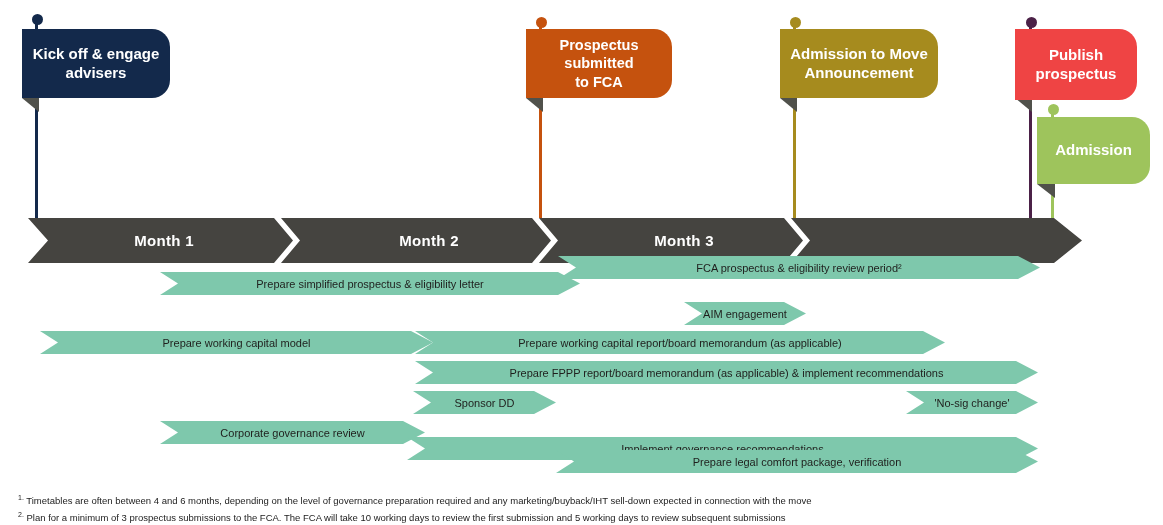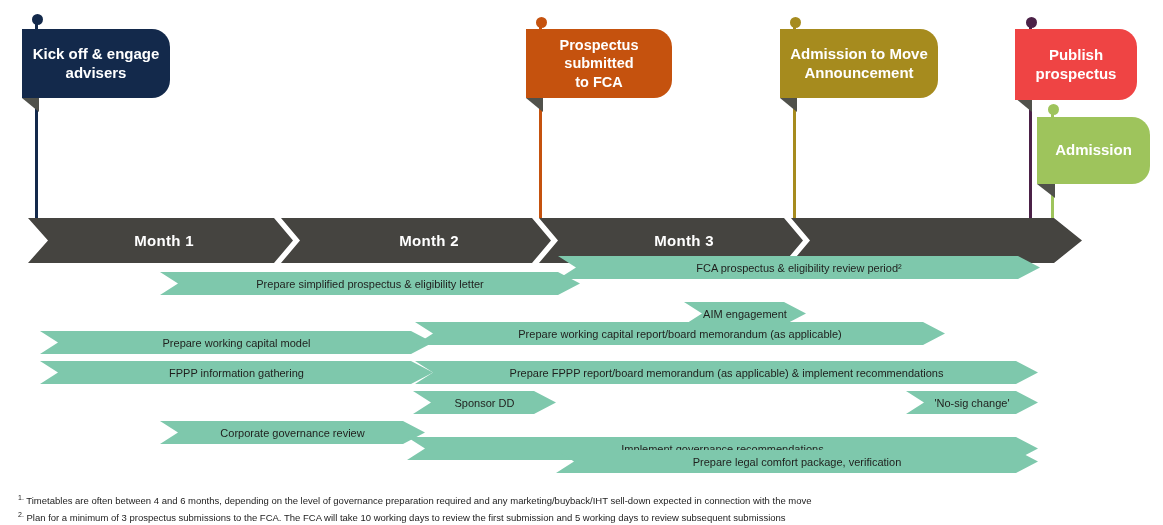--- a/index.html
+++ b/index.html
@@ -67,21 +67,21 @@
     position:absolute;height:23px;background:#7EC8AC;
     display:flex;align-items:center;justify-content:center;
     font-size:11px;color:#1F1F1D;
     -webkit-clip-path:polygon(18px 50%,0 0,calc(100% - 22px) 0,100% 50%,calc(100% - 22px) 100%,0 100%);
     clip-path:polygon(18px 50%,0 0,calc(100% - 22px) 0,100% 50%,calc(100% - 22px) 100%,0 100%);
   }
   .t1a{left:160px;top:272px;width:420px;}
   .t1b{left:558px;top:256px;width:482px;}
   .t2 {left:684px;top:302px;width:122px;}
   .t3a{left:40px; top:331px;width:393px;}
-  .t3b{left:415px;top:322px;width:530px;}
+  .t3b{left:415px;top:331px;width:530px;}
   .t4a{left:40px; top:361px;width:393px;}
   .t4b{left:415px;top:361px;width:623px;}
   .t5a{left:413px;top:391px;width:143px;}
   .t5b{left:906px;top:391px;width:132px;}
   .t6a{left:160px;top:421px;width:265px;text-align:right;}
   .t6b{left:407px;top:421px;width:631px;margin-top:16px;}
   .t7 {left:556px;top:450px;width:482px;}
   
   .footnotes{position:absolute;left:18px;top:491px;font-size:9.5px;line-height:13.5px;color:#222222;}
   .footnotes sup{font-size:7px;}
@@ -138,21 +138,20 @@
   <div class="month-label m1">Month 1</div>
   <div class="month-label m2">Month 2</div>
   <div class="month-label m3">Month 3</div>
   <div class="month-label m4">Month 4</div>
 
   <div class="task t1a">Prepare simplified prospectus &amp; eligibility letter</div>
   <div class="task t1b">FCA prospectus &amp; eligibility review period²</div>
   <div class="task t2">AIM engagement</div>
   <div class="task t3a">Prepare working capital model</div>
   <div class="task t3b">Prepare working capital report/board memorandum (as applicable)</div>
-  <div class="task t4a">FPPP information gathering</div>
   <div class="task t4b">Prepare FPPP report/board memorandum (as applicable) &amp; implement recommendations</div>
   <div class="task t5a">Sponsor DD</div>
   <div class="task t5b">'No-sig change'</div>
   <div class="task t6a">Corporate governance review</div>
   <div class="task t6b">Implement governance recommendations</div>
   <div class="task t7">Prepare legal comfort package, verification</div>
 
   <div class="footnotes">
     <div><sup>1.</sup> <span>Timetables are often between 4 and 6 months, depending on the level of governance preparation required and any marketing/buyback/IHT sell-down expected in connection with the move</span></div>
     <div><sup>2.</sup> <span>Plan for a minimum of 3 prospectus submissions to the FCA. The FCA will take 10 working days to review the first submission and 5 working days to review subsequent submissions</span></div>

